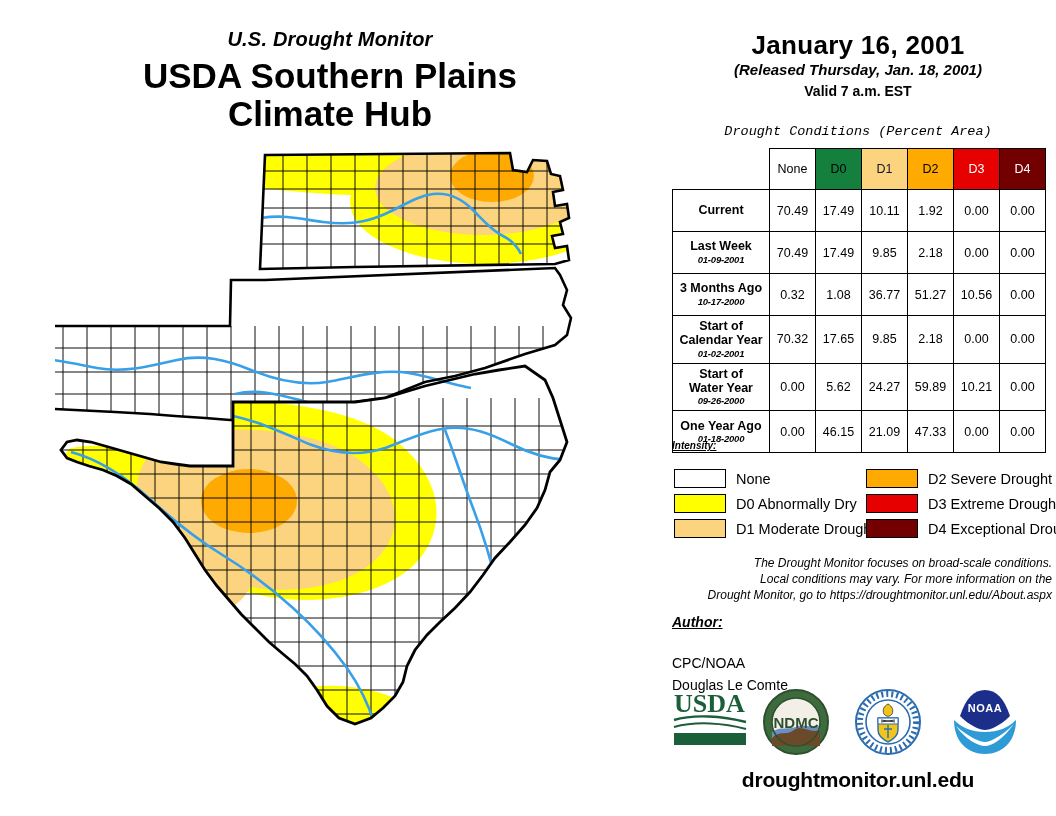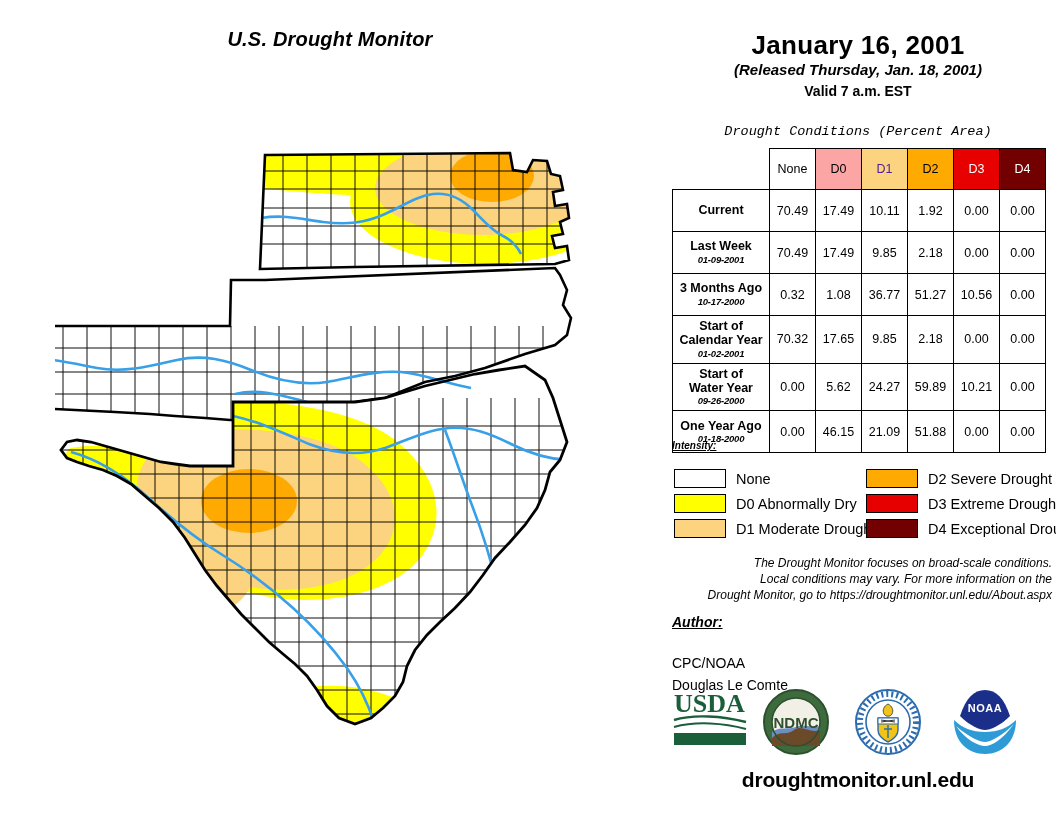--- a/index.html
+++ b/index.html
@@ -66,20 +66,24 @@
   #logo-unl{left:184px;}
   #logo-noaa{left:278px;}
   #site-url{left:660px;top:768px;width:396px;text-align:center;
        font-size:21px;font-weight:bold;letter-spacing:-.2px;}
 </style>
 </head>
 <body>
 
 <div class="abs" id="title-block">
   <div id="subtitle-dm">U.S. Drought Monitor</div>
+  <div id="main-title">
+    <div>USDA Southern Plains</div>
+    <div>Climate Hub</div>
+  </div>
 </div>
 
 <div class="abs" id="map-wrap">
 <svg id="map-svg" width="620" height="680" viewBox="0 0 620 680" xmlns="http://www.w3.org/2000/svg">
   <defs>
 
     <clipPath id="clip-ks">
       <path d="M210,25 L455,23 L458,40 L472,42 L478,30 L492,31 L496,44 L505,46 L508,60
                L498,62 L500,76 L512,74 L514,88 L505,92 L508,104 L497,106 L500,118
                L512,116 L514,130 L500,134 L300,137 L205,139 Z"></path>
@@ -253,22 +257,22 @@
   <div id="valid-line">Valid 7 a.m. EST</div>
 </div>
 
 <div class="abs" id="table-caption">Drought Conditions (Percent Area)</div>
 
 <table id="cond-table" class="abs">
   <thead>
     <tr>
       <th class="hdr-blank"></th>
     <th class="val" style="background: rgb(255, 255, 255); color: rgb(0, 0, 0);">None</th>
-        <th class="val" style="background: #fca5a5; color: rgb(0, 0, 0);">D0</th>
-        <th class="val" style="background: rgb(252, 211, 127); color: #4c1d95;">D1</th>
+        <th class="val" style="background: #15803d; color: rgb(0, 0, 0);">D0</th>
+        <th class="val" style="background: rgb(252, 211, 127); color: #0f172a;">D1</th>
         <th class="val" style="background: rgb(255, 170, 0); color: rgb(0, 0, 0);">D2</th>
         <th class="val" style="background: rgb(230, 0, 0); color: rgb(255, 255, 255);">D3</th>
         <th class="val" style="background: rgb(115, 0, 0); color: rgb(255, 255, 255);">D4</th>
       </tr>
   </thead>
   <tbody>
       <tr>
         <td class="lbl">
           <div>Current</div>
         </td>
@@ -330,21 +334,21 @@
         <td class="val">0.00</td>
       </tr>
       <tr>
         <td class="lbl">
           <div>One Year Ago</div>
           <span class="dt">01-18-2000</span>
         </td>
         <td class="val">0.00</td>
         <td class="val">46.15</td>
         <td class="val">21.09</td>
-        <td class="val">51.88</td>
+        <td class="val">47.33</td>
         <td class="val">0.00</td>
         <td class="val">0.00</td>
       </tr>
     </tbody>
 </table>
 
 <div class="abs" id="intensity-head">Intensity:</div>
 <div class="legend-col" id="legend-left">
     <div class="legend-row">
       <div class="swatch" style="background: rgb(255, 255, 255);"></div>

